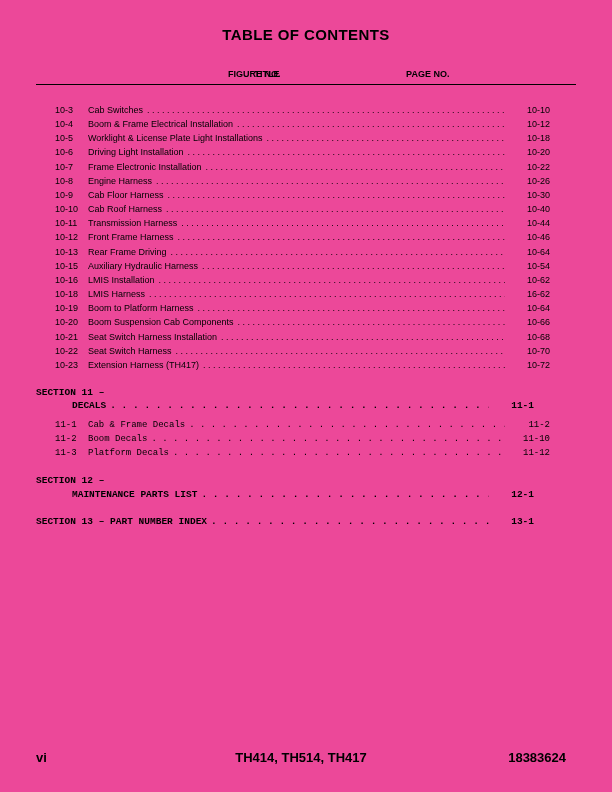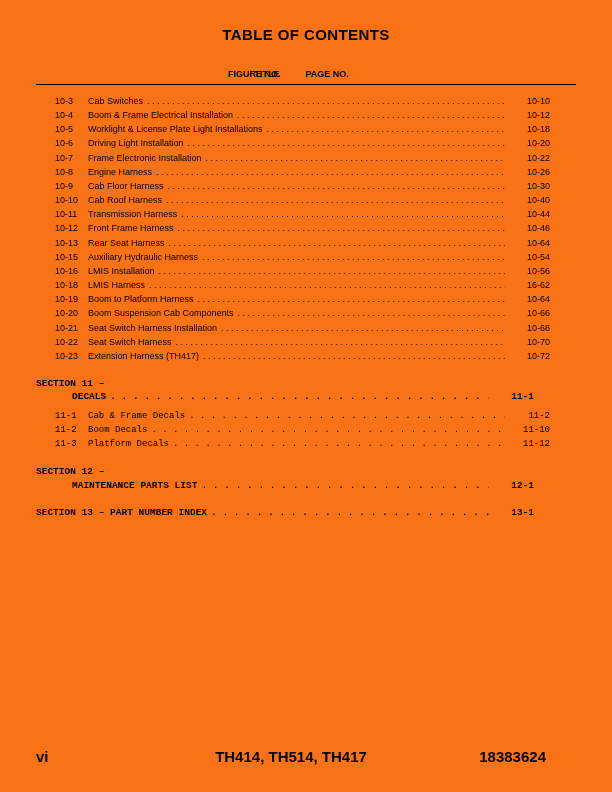--- a/index.html
+++ b/index.html
@@ -4,21 +4,21 @@
 <style>
   html, body {
     margin: 0;
     padding: 0;
     background: #ffffff;
   }
   .page {
     width: 612px;
     height: 792px;
     position: relative;
-    background: #f97316;
+    background: #ec4899;
     color: #000000;
     font-family: "Liberation Sans", "DejaVu Sans", sans-serif;
     padding: 22px 36px;
     box-sizing: border-box;
     overflow: hidden;
   }
   .doc-title {
     margin-top: 4px;
     text-align: center;
     font-size: 15px;
@@ -28,23 +28,23 @@
   .col-header {
     display: flex;
     margin-top: 26px;
     padding-bottom: 5px;
     border-bottom: 1.7px solid #000;
     font-size: 9px;
     font-weight: bold;
   }
   .col-header .left  { flex: 1; text-align: right; }
   .col-header .mid   { flex: 0 0 auto; transform: translateX(-26px); }
-  .col-header .right { flex: 1; text-align: left; padding-right: 26px; }
-
-  .toc-list { margin-top: 9px; }
+  .col-header .right { flex: 1; text-align: center; padding-right: 26px; }
+
+  .toc-list { margin-top: 18px; }
   .toc-row {
     display: flex;
     font-size: 9px;
     line-height: 14.15px;
   }
   .toc-row .no  { flex: none; width: 33px; margin-left: 19px; }
   .toc-row .ttl { flex: none; white-space: nowrap; }
   .leader {
     flex: 1;
     min-width: 0;
@@ -75,24 +75,24 @@
   .sec-row .pg { margin-right: 42px; }
   .section .toc-list {
     margin-top: 5px;
     font-weight: normal;
     font-size: 9px;
   }
 
   .footer {
     position: absolute;
     left: 36px;
-    right: 40px;
+    right: 20px;
     bottom: 27px;
     display: flex;
-    font-size: 15px;
+    font-size: 13px;
     font-weight: bold;
   }
   .footer .fl { flex: 1; text-align: left; }
   .footer .fc { flex: 0 0 auto; text-align: center; }
   .footer .fr { flex: 1; text-align: right; padding-right: 26px; }
 </style>
 </head>
 <body>
 
 <div class="page">
@@ -161,35 +161,35 @@
     <span class="pg">10-44</span>
   </div>
       <div class="toc-row">
     <span class="no">10-12</span>
     <span class="ttl">Front Frame Harness</span>
     <span class="leader"></span>
     <span class="pg">10-46</span>
   </div>
       <div class="toc-row">
     <span class="no">10-13</span>
-    <span class="ttl">Rear Seat Harness</span>
+    <span class="ttl">Rear Frame Driving</span>
     <span class="leader"></span>
     <span class="pg">10-64</span>
   </div>
       <div class="toc-row">
     <span class="no">10-15</span>
     <span class="ttl">Auxiliary Hydraulic Harness</span>
     <span class="leader"></span>
     <span class="pg">10-54</span>
   </div>
       <div class="toc-row">
     <span class="no">10-16</span>
     <span class="ttl">LMIS Installation</span>
     <span class="leader"></span>
-    <span class="pg">10-56</span>
+    <span class="pg">10-62</span>
   </div>
       <div class="toc-row">
     <span class="no">10-18</span>
     <span class="ttl">LMIS Harness</span>
     <span class="leader"></span>
     <span class="pg">16-62</span>
   </div>
       <div class="toc-row">
     <span class="no">10-19</span>
     <span class="ttl">Boom to Platform Harness</span>

